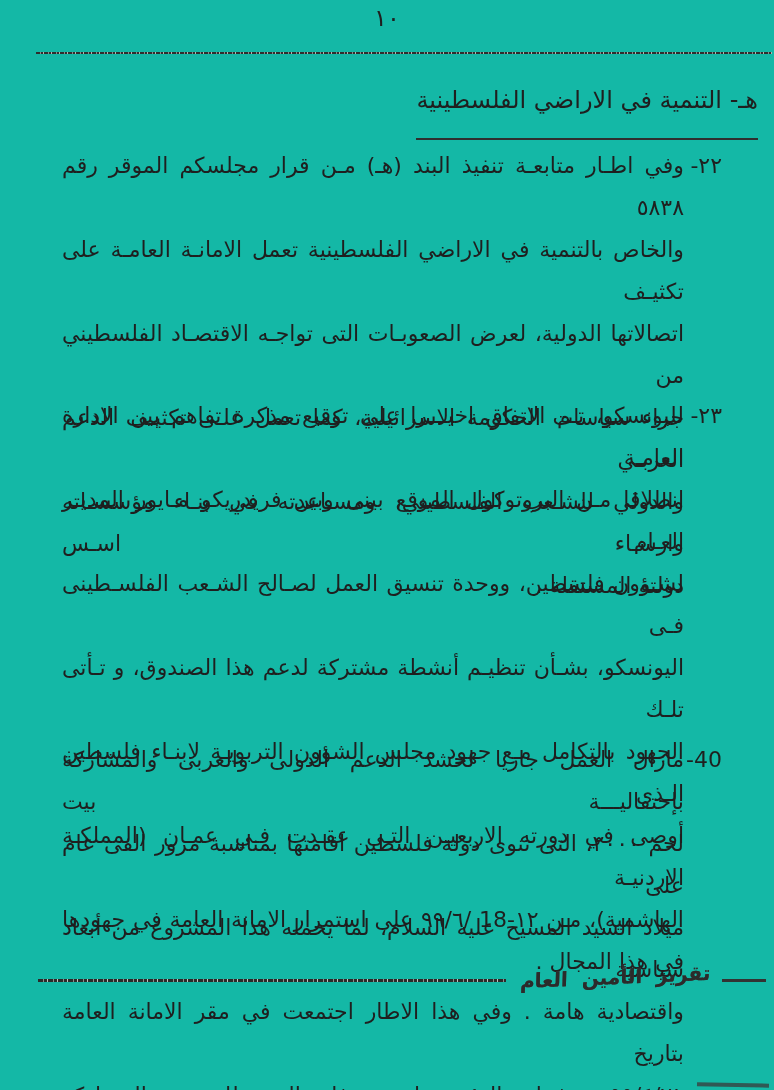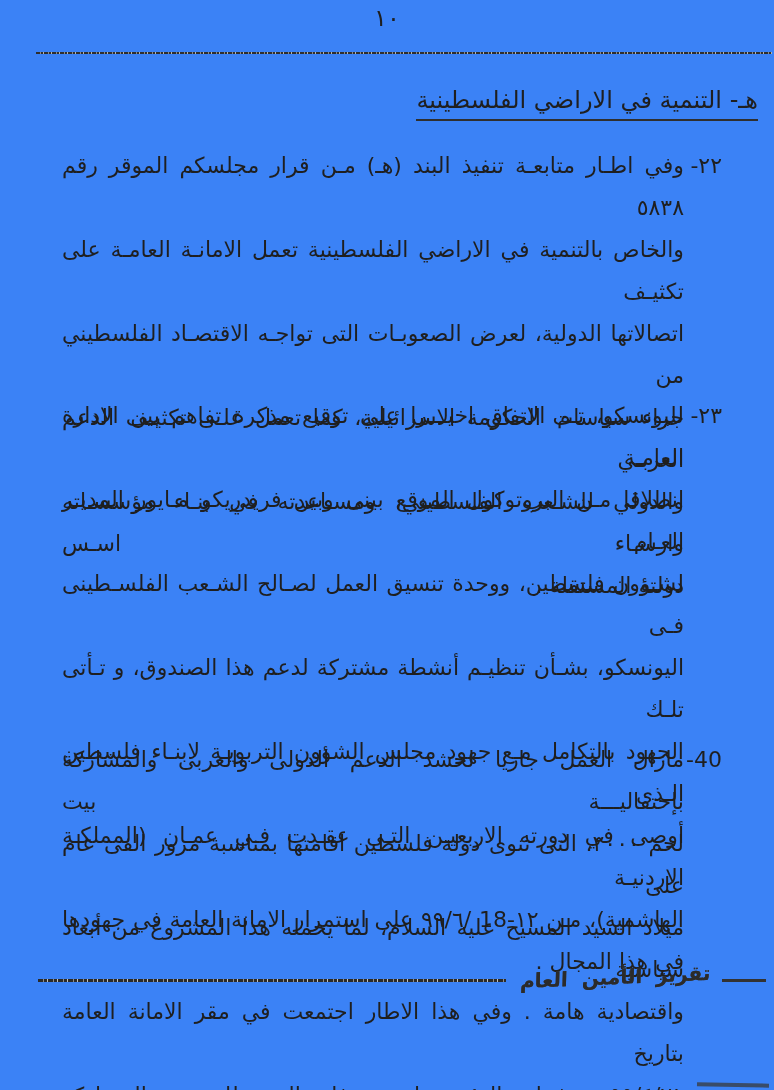--- a/index.html
+++ b/index.html
@@ -1,20 +1,20 @@
 <!DOCTYPE html>
 <html lang="ar"><head>
 <meta charset="utf-8">
 <style>
   html,body { margin:0; padding:0; background:#e8e8e6; }
   .page {
     position:relative;
     width:774px; height:1090px;
     margin:0 auto;
-    background:#3b82f6;
+    background:#14b8a6;
     color:#1f1f1f;
     font-family:"DejaVu Sans", sans-serif;
     overflow:hidden;
   }
 
   
   .pageno {
     position:absolute; top:4px; left:0; right:0;
     text-align:center;
     font-size:24px; letter-spacing:6px;
@@ -27,21 +27,21 @@
     background:repeating-linear-gradient(90deg,#2e2e2e 0 4px,#8a8a8a 4px 5px,#2e2e2e 5px 7px,#b5b5b0 7px 8px);
   }
 
   
   .heading {
     position:absolute; top:86px; right:16px;
     direction:rtl; font-size:24px;
   }
   .heading .u {
     display:inline-block;
-    padding-bottom:5px;
+    padding-bottom:24px;
     border-bottom:2.5px solid #2f2f2f;
   }
 
   
   .para {
     position:absolute; left:62px; right:52px;
     direction:rtl;
   }
   .para .num {
     position:absolute; right:0; top:0; width:54px;

